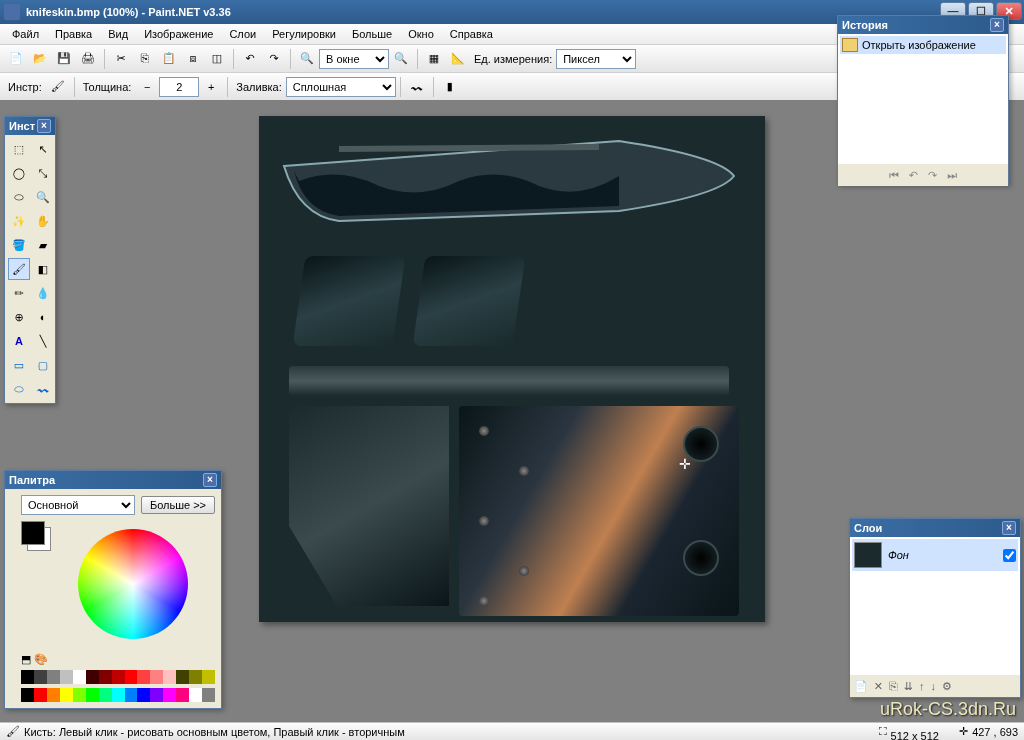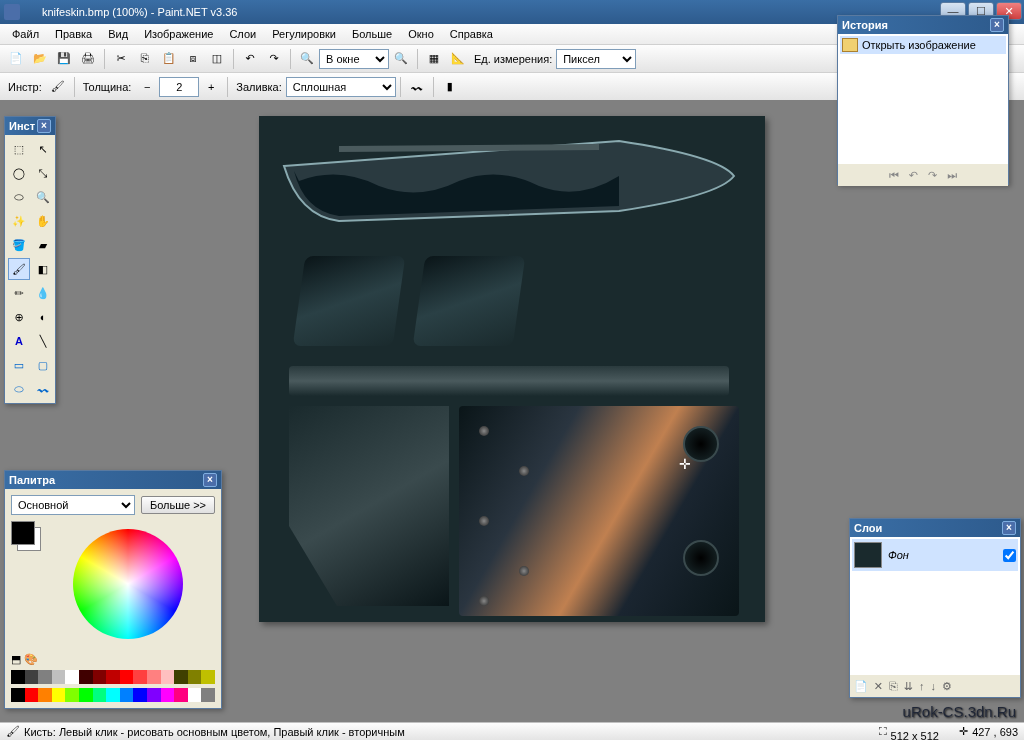--- a/index.html
+++ b/index.html
@@ -1,17 +1,17 @@
 <!DOCTYPE html>
 <html><head>
 <meta charset="utf-8">
 <style>
 * { margin:0; padding:0; box-sizing:border-box; font-family:Tahoma,Arial,sans-serif; font-size:11px; user-select:none;}
 body { width:1024px; height:740px; background:#808080; overflow:hidden; position:relative;}
-.titlebar { height:24px; background:linear-gradient(#3a6ea5,#2d5a8c); color:#fff; display:flex; align-items:center; padding:0 4px; font-weight:normal; position:relative;gap:16px;}
+.titlebar { height:24px; background:linear-gradient(#3a6ea5,#2d5a8c); color:#fff; display:flex; align-items:center; padding:0 4px; font-weight:bold; position:relative;}
 .titlebar .icon { width:16px; height:16px; background:#4b6ea9; margin-right:6px; border-radius:2px;}
 .winbtns { position:absolute; right:2px; top:2px; display:flex; gap:2px;}
 .winbtn { width:26px; height:18px; background:linear-gradient(#d8e4f2,#a8c0dc); border:1px solid #5a7aa0; border-radius:3px; display:flex; align-items:center; justify-content:center; color:#333;}
 .winbtn.close { background:linear-gradient(#f08080,#d04040); color:#fff;}
 .menubar { height:20px; background:linear-gradient(#fdfdfd,#ececec); display:flex; align-items:center; padding:0 4px;}
 .menuitem { padding:2px 8px; color:#000;}
 .toolbar { height:28px; background:linear-gradient(#fdfdfd,#e4e4e4); display:flex; align-items:center; padding:0 4px; border-top:1px solid #d0d0d0;}
 .tbtn { width:22px; height:22px; margin:0 1px; display:flex; align-items:center; justify-content:center; border:1px solid transparent; border-radius:2px;}
 .sep { width:1px; height:20px; background:#c0c0c0; margin:0 4px;}
 .lbl { color:#000; margin:0 4px;}
@@ -20,38 +20,38 @@
 .statusbar { position:absolute; bottom:0; left:0; right:0; height:18px; background:linear-gradient(#fdfdfd,#e4e4e4); border-top:1px solid #c0c0c0; display:flex; align-items:center; padding:0 6px; color:#000;}
 .statusbar .spacer{flex:1;}
 .floatwin { position:absolute; background:#ece9d8; border:1px solid #5a7aa0; box-shadow:2px 2px 5px rgba(0,0,0,.3);}
 .floattitle { height:18px; background:linear-gradient(90deg,#3a6ea5,#2d5a8c); color:#fff; display:flex; align-items:center; padding:0 4px; font-weight:bold; justify-content:space-between;}
 .closex { width:14px; height:14px; background:#4b6ea9; color:#fff; text-align:center; line-height:12px; font-size:10px; border:1px solid #7faee0; border-radius:2px;}
 .toolbox { left:4px; top:116px; width:52px;}
 .toolgrid { display:grid; grid-template-columns:1fr 1fr; gap:2px; padding:3px; background:#ece9d8;}
 .tool { width:22px; height:22px; display:flex; align-items:center; justify-content:center; border:1px solid transparent;}
 .tool.sel { background:#cfe3ff; border:1px solid #6a9ad0;}
 .palette { left:4px; top:470px; width:218px;}
-.palbody { padding:6px; background:#ece9d8;}
+.palbody { padding:6px; background:#ece9d8;margin-left:10px;}
 .colorwheel { width:110px; height:110px; border-radius:50%; margin:8px auto; background:conic-gradient(red,magenta,blue,cyan,lime,yellow,red); position:relative;}
 .colorwheel::after{content:"";position:absolute;inset:0;border-radius:50%;background:radial-gradient(circle,#fff 0%,transparent 70%);}
 .swatch { width:24px; height:24px; border:1px solid #888; display:inline-block;}
 .swatchrow { display:flex; height:14px; margin-top:4px;}
 .swatchrow div{flex:1;}
 .history { right:15px; top:15px; width:172px; height:170px;}
 .histbody { background:#fff; height:130px; padding:2px;text-align:center;}
 .histitem { display:flex; align-items:center; padding:2px; background:#cfe3ff;}
 .histicon{width:16px;height:14px;background:#f0d070;margin-right:4px;border:1px solid #aa8030;}
 .histfoot { height:22px; background:#ece9d8; display:flex; align-items:center; justify-content:center; gap:10px; color:#888;}
 .layers { right:3px; top:518px; width:172px; height:180px;}
 .laybody { background:#fff; height:138px; padding:2px;}
 .layitem { display:flex; align-items:center; padding:2px; background:#cfe3ff; height:32px;}
 .laythumb{width:28px;height:26px;background:#1a2a2d;margin-right:6px;border:1px solid #888;}
 .layfoot { height:22px; background:#ece9d8; display:flex; align-items:center; gap:6px; padding:0 4px; color:#666;}
 .btn { background:linear-gradient(#fdfdfd,#e0e0e0); border:1px solid #888; padding:2px 8px; border-radius:2px;}
-.watermark{position:absolute;right:8px;bottom:20px;color:#0f172a;font-size:15px;opacity:.85;text-shadow:1px 1px 2px #000;}
+.watermark{position:absolute;right:8px;bottom:20px;color:#fef9c3;font-size:18px;opacity:.85;text-shadow:1px 1px 2px #000;}
 
 .blade{position:absolute;left:20px;top:10px;width:460px;height:110px;}
 .handle1{position:absolute;left:40px;top:140px;width:100px;height:90px;background:linear-gradient(160deg,#0a1518,#2a4045,#1a2a2d);border-radius:8px;transform:skewX(-8deg);}
 .handle2{position:absolute;left:160px;top:140px;width:100px;height:90px;background:linear-gradient(160deg,#0a1518,#2a4045,#1a2a2d);border-radius:8px;transform:skewX(-8deg);}
 .bar{position:absolute;left:30px;top:250px;width:440px;height:30px;background:linear-gradient(#2a3a3d,#4a5a5d,#1a2a2d);border-radius:4px;}
 .body1{position:absolute;left:30px;top:290px;width:160px;height:200px;background:linear-gradient(150deg,#1a2a2d,#3a4a4d,#0a1518);clip-path:polygon(0 0,100% 0,100% 100%,30% 100%,0 60%);}
 .body2{position:absolute;left:200px;top:290px;width:280px;height:210px;background:linear-gradient(120deg,#0a1518 0%,#2a3540 30%,#c08050 55%,#1a2530 70%,#0a1518 100%);border-radius:4px;}
 .hole{position:absolute;width:36px;height:36px;background:radial-gradient(#000,#1a2a2d);border-radius:50%;border:2px solid #3a4a4d;}
 .rivet{position:absolute;width:10px;height:10px;background:radial-gradient(#888,#222);border-radius:50%;}
 .cursor{position:absolute;left:420px;top:340px;color:#fff;font-size:14px;}

